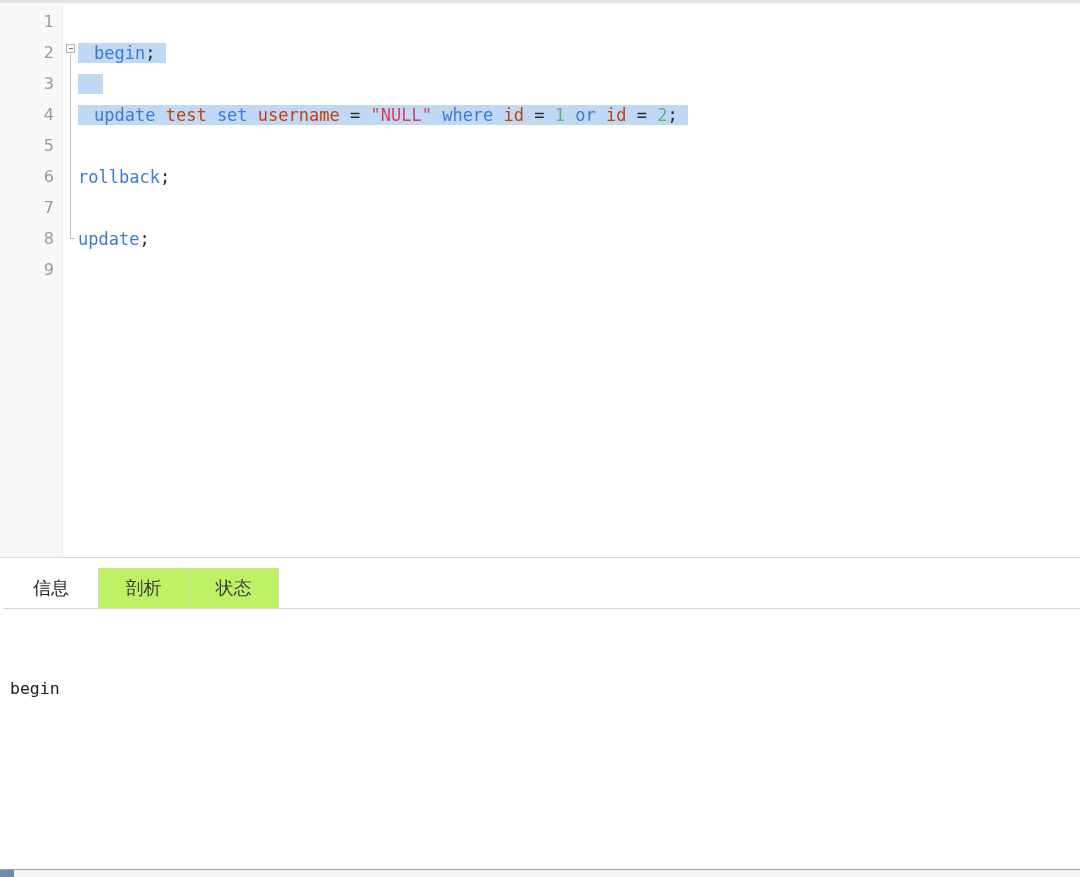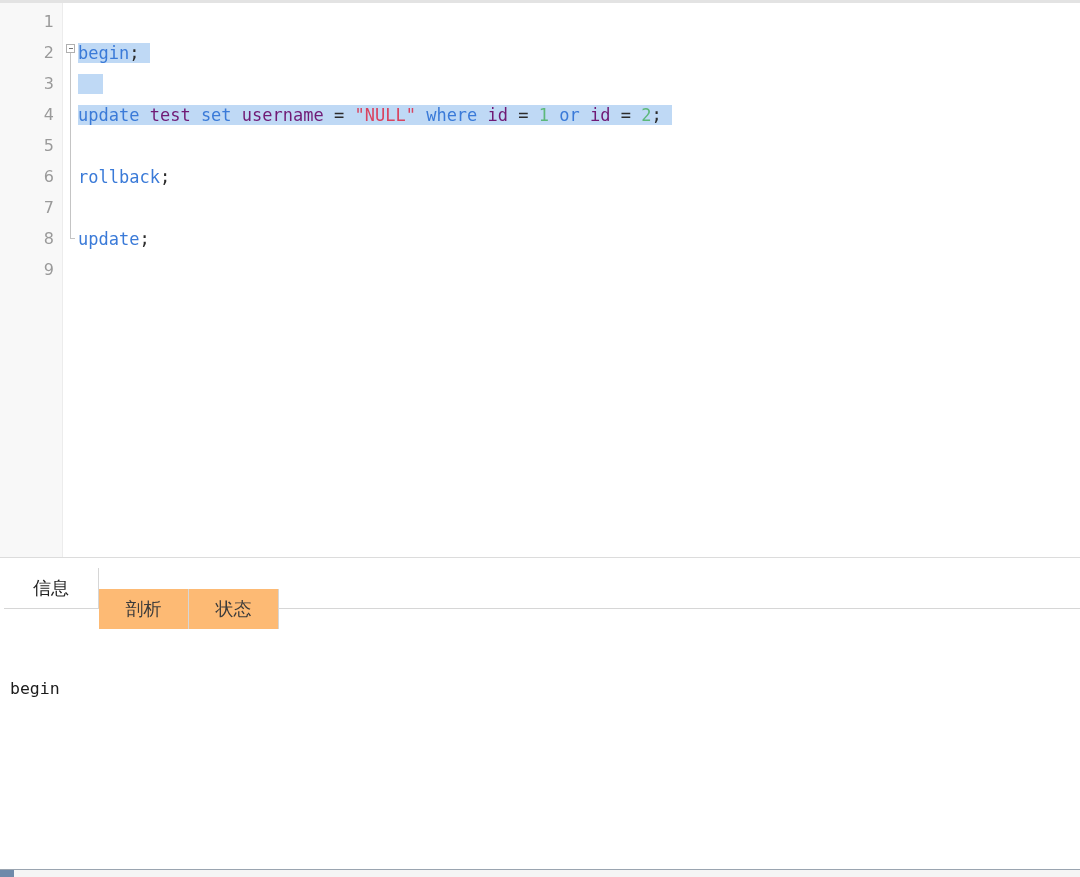--- a/index.html
+++ b/index.html
@@ -104,27 +104,28 @@
     white-space: pre;
   }
   .code-line {
     position: absolute;
     left: 0;
     height: 20px;
     white-space: pre;
   }
   .sel {
     background: #bfd9f5;
+    padding-left: 16px;
   }
   .sel-blank {
     position: absolute;
     background: #bfd9f5;
   }
   .kw   { color: #3a7ad8; }
-  .ident{ color: #701a75; }
+  .ident{ color: #c2410c; }
   .op   { color: #2b2b2b; }
   .str  { color: #d9435f; }
   .num  { color: #5cb87a; }
   .punc { color: #2b2b2b; }
 
   
   .splitter {
     position: absolute;
     left: 0; top: 557px;
     width: 1080px; height: 5px;
@@ -160,24 +161,23 @@
     font-size: 18px;
     color: #333333;
     cursor: default;
   }
   .tab.active {
     background: #ffffff;
     border-right: 1px solid #d6d6d6;
     color: #222222;
   }
   .tab.inactive {
-    background: #fdba74;
+    background: #bef264;
     border-right: 1px solid #d6d6d6;
     color: #3b3b3b;
-    margin-top: 21px;
   }
   .tab-filler {
     position: absolute;
     top: 0;
     left: 275px;
     width: 805px;
     height: 40px;
     background: #ffffff;
   }
 

